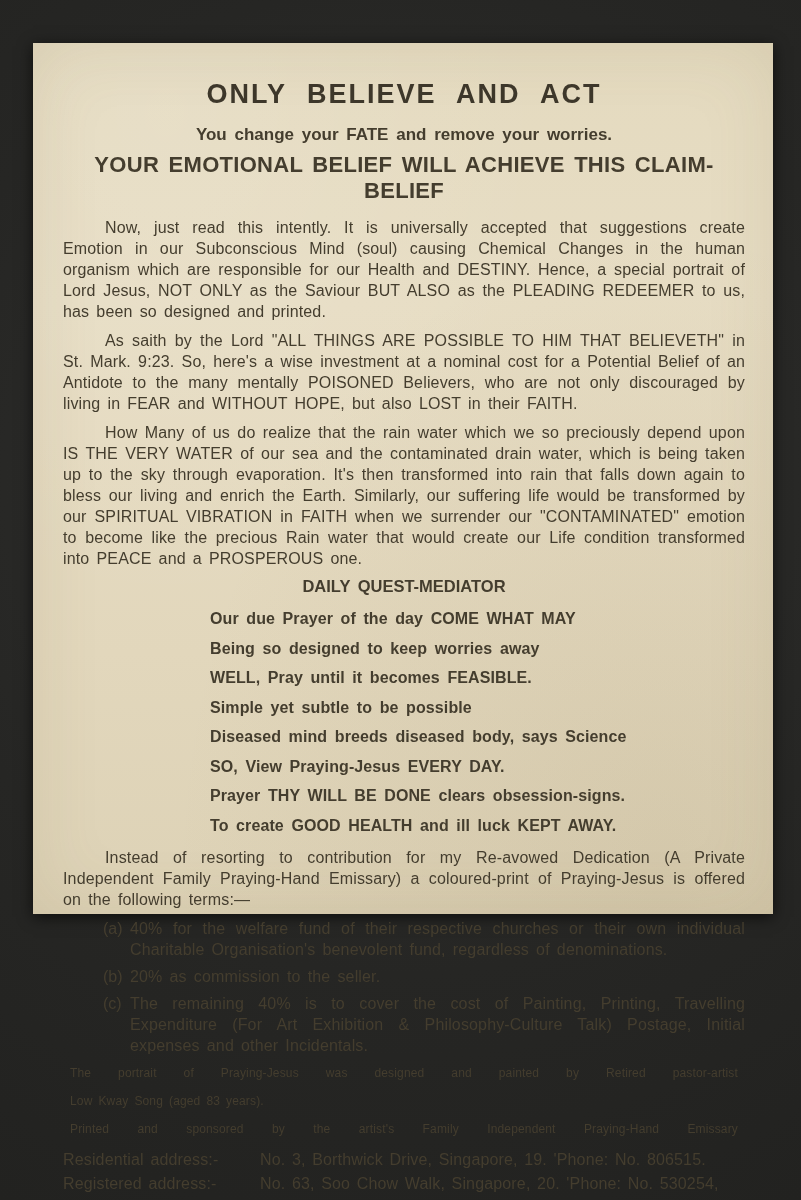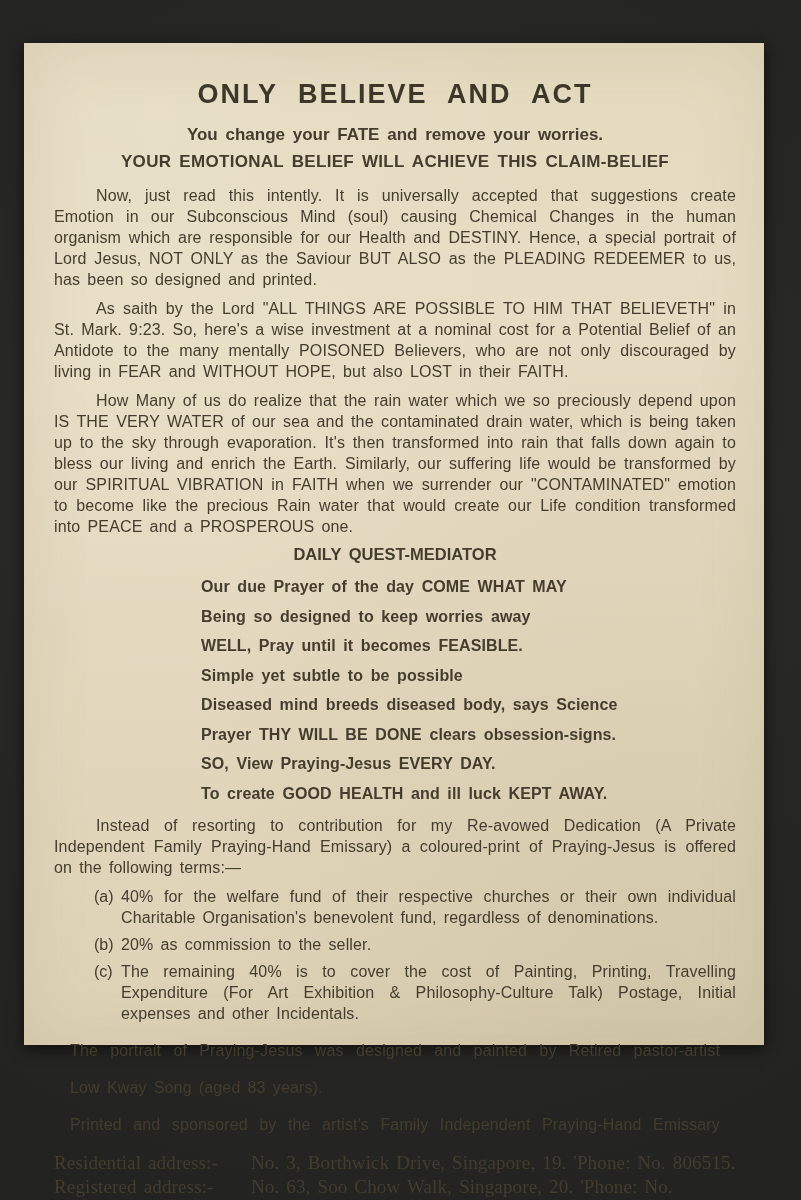--- a/index.html
+++ b/index.html
@@ -10,24 +10,24 @@
     width: 801px;
     height: 1200px;
     position: relative;
     overflow: hidden;
     background:
       radial-gradient(circle at 50% 40%, #30302e 0%, #262624 60%, #222220 100%);
     font-family: "Liberation Sans", sans-serif;
   }
   .paper {
     position: absolute;
-    left: 24px;
+    left: 33px;
     top: 43px;
     width: 740px;
-    height: 1002px;
+    height: 871px;
     box-sizing: border-box;
     padding: 36px 28px 10px 30px;
     background:
       radial-gradient(ellipse at 18% 8%, rgba(255,255,255,0.10), transparent 45%),
       radial-gradient(ellipse at 85% 95%, rgba(120,100,60,0.10), transparent 55%),
       linear-gradient(180deg, #e4dabf 0%, #e7ddc4 30%, #e2d7bc 70%, #ddd2b6 100%);
     box-shadow: 0 3px 14px rgba(0,0,0,0.65), inset 0 0 70px rgba(115,95,55,0.12);
     color: #443d2e;
   }
   .title {
@@ -43,21 +43,21 @@
     margin: 0 0 7px 0;
     text-align: center;
     font-weight: bold;
     font-size: 17px;
     word-spacing: 3px;
   }
   .sub2 {
     margin: 0 0 13px 0;
     text-align: center;
     font-weight: bold;
-    font-size: 17px;
+    font-size: 22px;
     letter-spacing: 0.3px;
     word-spacing: 3px;
   }
   p.body {
     margin: 0 0 8px 0;
     font-size: 16px;
     line-height: 21px;
     text-align: justify;
     word-spacing: 2.5px;
     letter-spacing: 0.15px;
@@ -95,40 +95,39 @@
   }
   .term-text {
     flex: 1;
     font-size: 16px;
     line-height: 21px;
     text-align: justify;
     word-spacing: 2.5px;
     letter-spacing: 0.15px;
   }
   .credit-line {
-    margin: 16px;
-    font-size: 16px;
+    margin: 7px;
+    font-size: 12px;
     line-height: 21px;
     word-spacing: 2.5px;
     letter-spacing: 0.15px;
   }
   .stretch {
     text-align: justify;
     text-align-last: justify;
   }
   .credit-block { margin-bottom: 0; }
   .credit-block.first { margin-bottom: 0; }
   .addresses { margin-top: 8px; }
   .addr-row {
     display: flex;
-    font-size: 19px;
+    font-size: 16px;
     line-height: 24px;
     word-spacing: 2px;
     letter-spacing: 0.15px;
-    font-family: Liberation Serif, serif;
   }
   .addr-label {
     flex: 0 0 197px;
   }
   .addr-value { flex: 1; }
 </style>
 </head>
 <body>
 
 <div class="paper">
@@ -143,22 +142,22 @@
   <p class="body indent">How Many of us do realize that the rain water which we so preciously depend upon IS THE VERY WATER of our sea and the contaminated drain water, which is being taken up to the sky through evaporation. It's then transformed into rain that falls down again to bless our living and enrich the Earth. Similarly, our suffering life would be transformed by our SPIRITUAL VIBRATION in FAITH when we surrender our "CONTAMINATED" emotion to become like the precious Rain water that would create our Life condition transformed into PEACE and a PROSPEROUS one.</p>
 
   <h2 class="quest-heading">DAILY QUEST-MEDIATOR</h2>
 
   <div class="poem">
     <p>Our due Prayer of the day COME WHAT MAY</p>
     <p>Being so designed to keep worries away</p>
     <p>WELL, Pray until it becomes FEASIBLE.</p>
     <p>Simple yet subtle to be possible</p>
     <p>Diseased mind breeds diseased body, says Science</p>
+    <p>SO, View Praying-Jesus EVERY DAY.</p>
     <p>Prayer THY WILL BE DONE clears obsession-signs.</p>
-    <p>SO, View Praying-Jesus EVERY DAY.</p>
     <p>To create GOOD HEALTH and ill luck KEPT AWAY.</p>
   </div>
 
   <p class="body indent">Instead of resorting to contribution for my Re-avowed Dedication (A Private Independent Family Praying-Hand Emissary) a coloured-print of Praying-Jesus is offered on the following terms:—</p>
 
   <div class="terms">
     <div class="term">
       <span class="term-marker">(a)</span>
       <span class="term-text">40% for the welfare fund of their respective churches or their own individual Charitable Organisation's benevolent fund, regardless of denominations.</span>
     </div>

